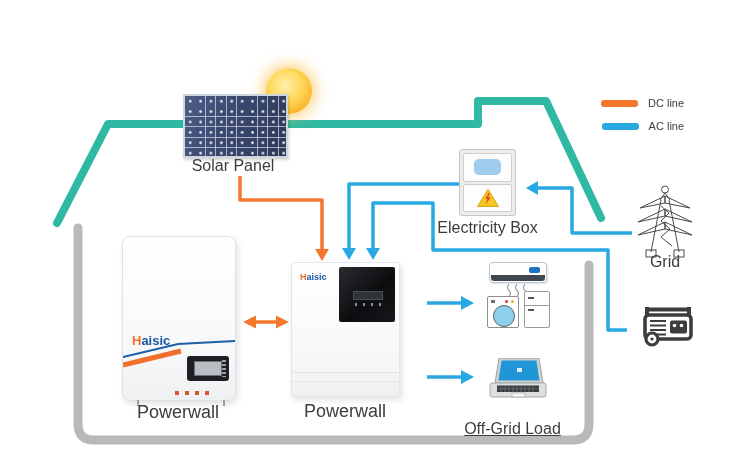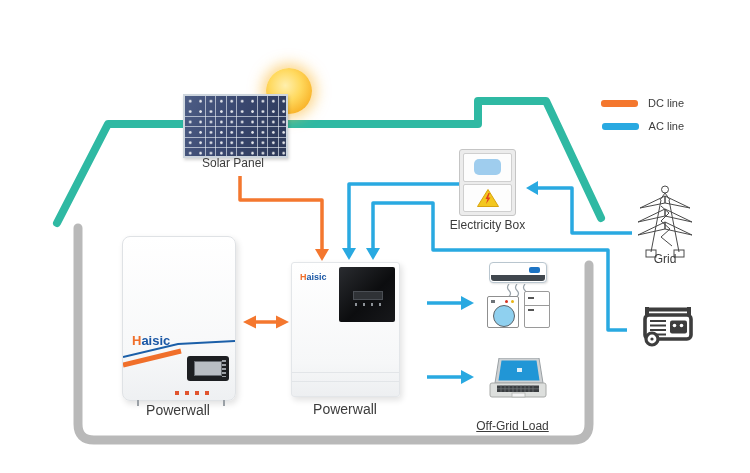--- a/index.html
+++ b/index.html
@@ -5,22 +5,22 @@
   html,body{margin:0;padding:0;background:#ffffff;}
   .canvas{
     position:relative;width:750px;height:473px;background:#ffffff;overflow:hidden;
     font-family:"Liberation Sans", sans-serif;color:#3c3c3c;
   }
   .abs{position:absolute;}
   .title{
     left:0;right:0;top:22px;text-align:center;
     font-size:21px;font-weight:800;color:#2d2d2d;letter-spacing:.2px;
   }
-  .lbl{font-size:12px;color:#3c3c3c;text-align:center;line-height:1.1;}
-  .lbl-lg{font-size:14px;}
+  .lbl{font-size:16px;color:#3c3c3c;text-align:center;line-height:1.1;}
+  .lbl-lg{font-size:18px;}
   
   svg.layer{left:0;top:0;}
   
   .legend-row{display:flex;align-items:center;gap:10px;}
   .swatch{width:37px;height:7px;border-radius:3px;}
   .legend-label{font-size:11px;color:#3c3c3c;}
   
   .sun{
     width:46px;height:46px;border-radius:50%;
     background:radial-gradient(circle at 42% 38%, #ffefad 0%, #ffd95e 40%, #f9b42a 75%, #f2991c 100%);

